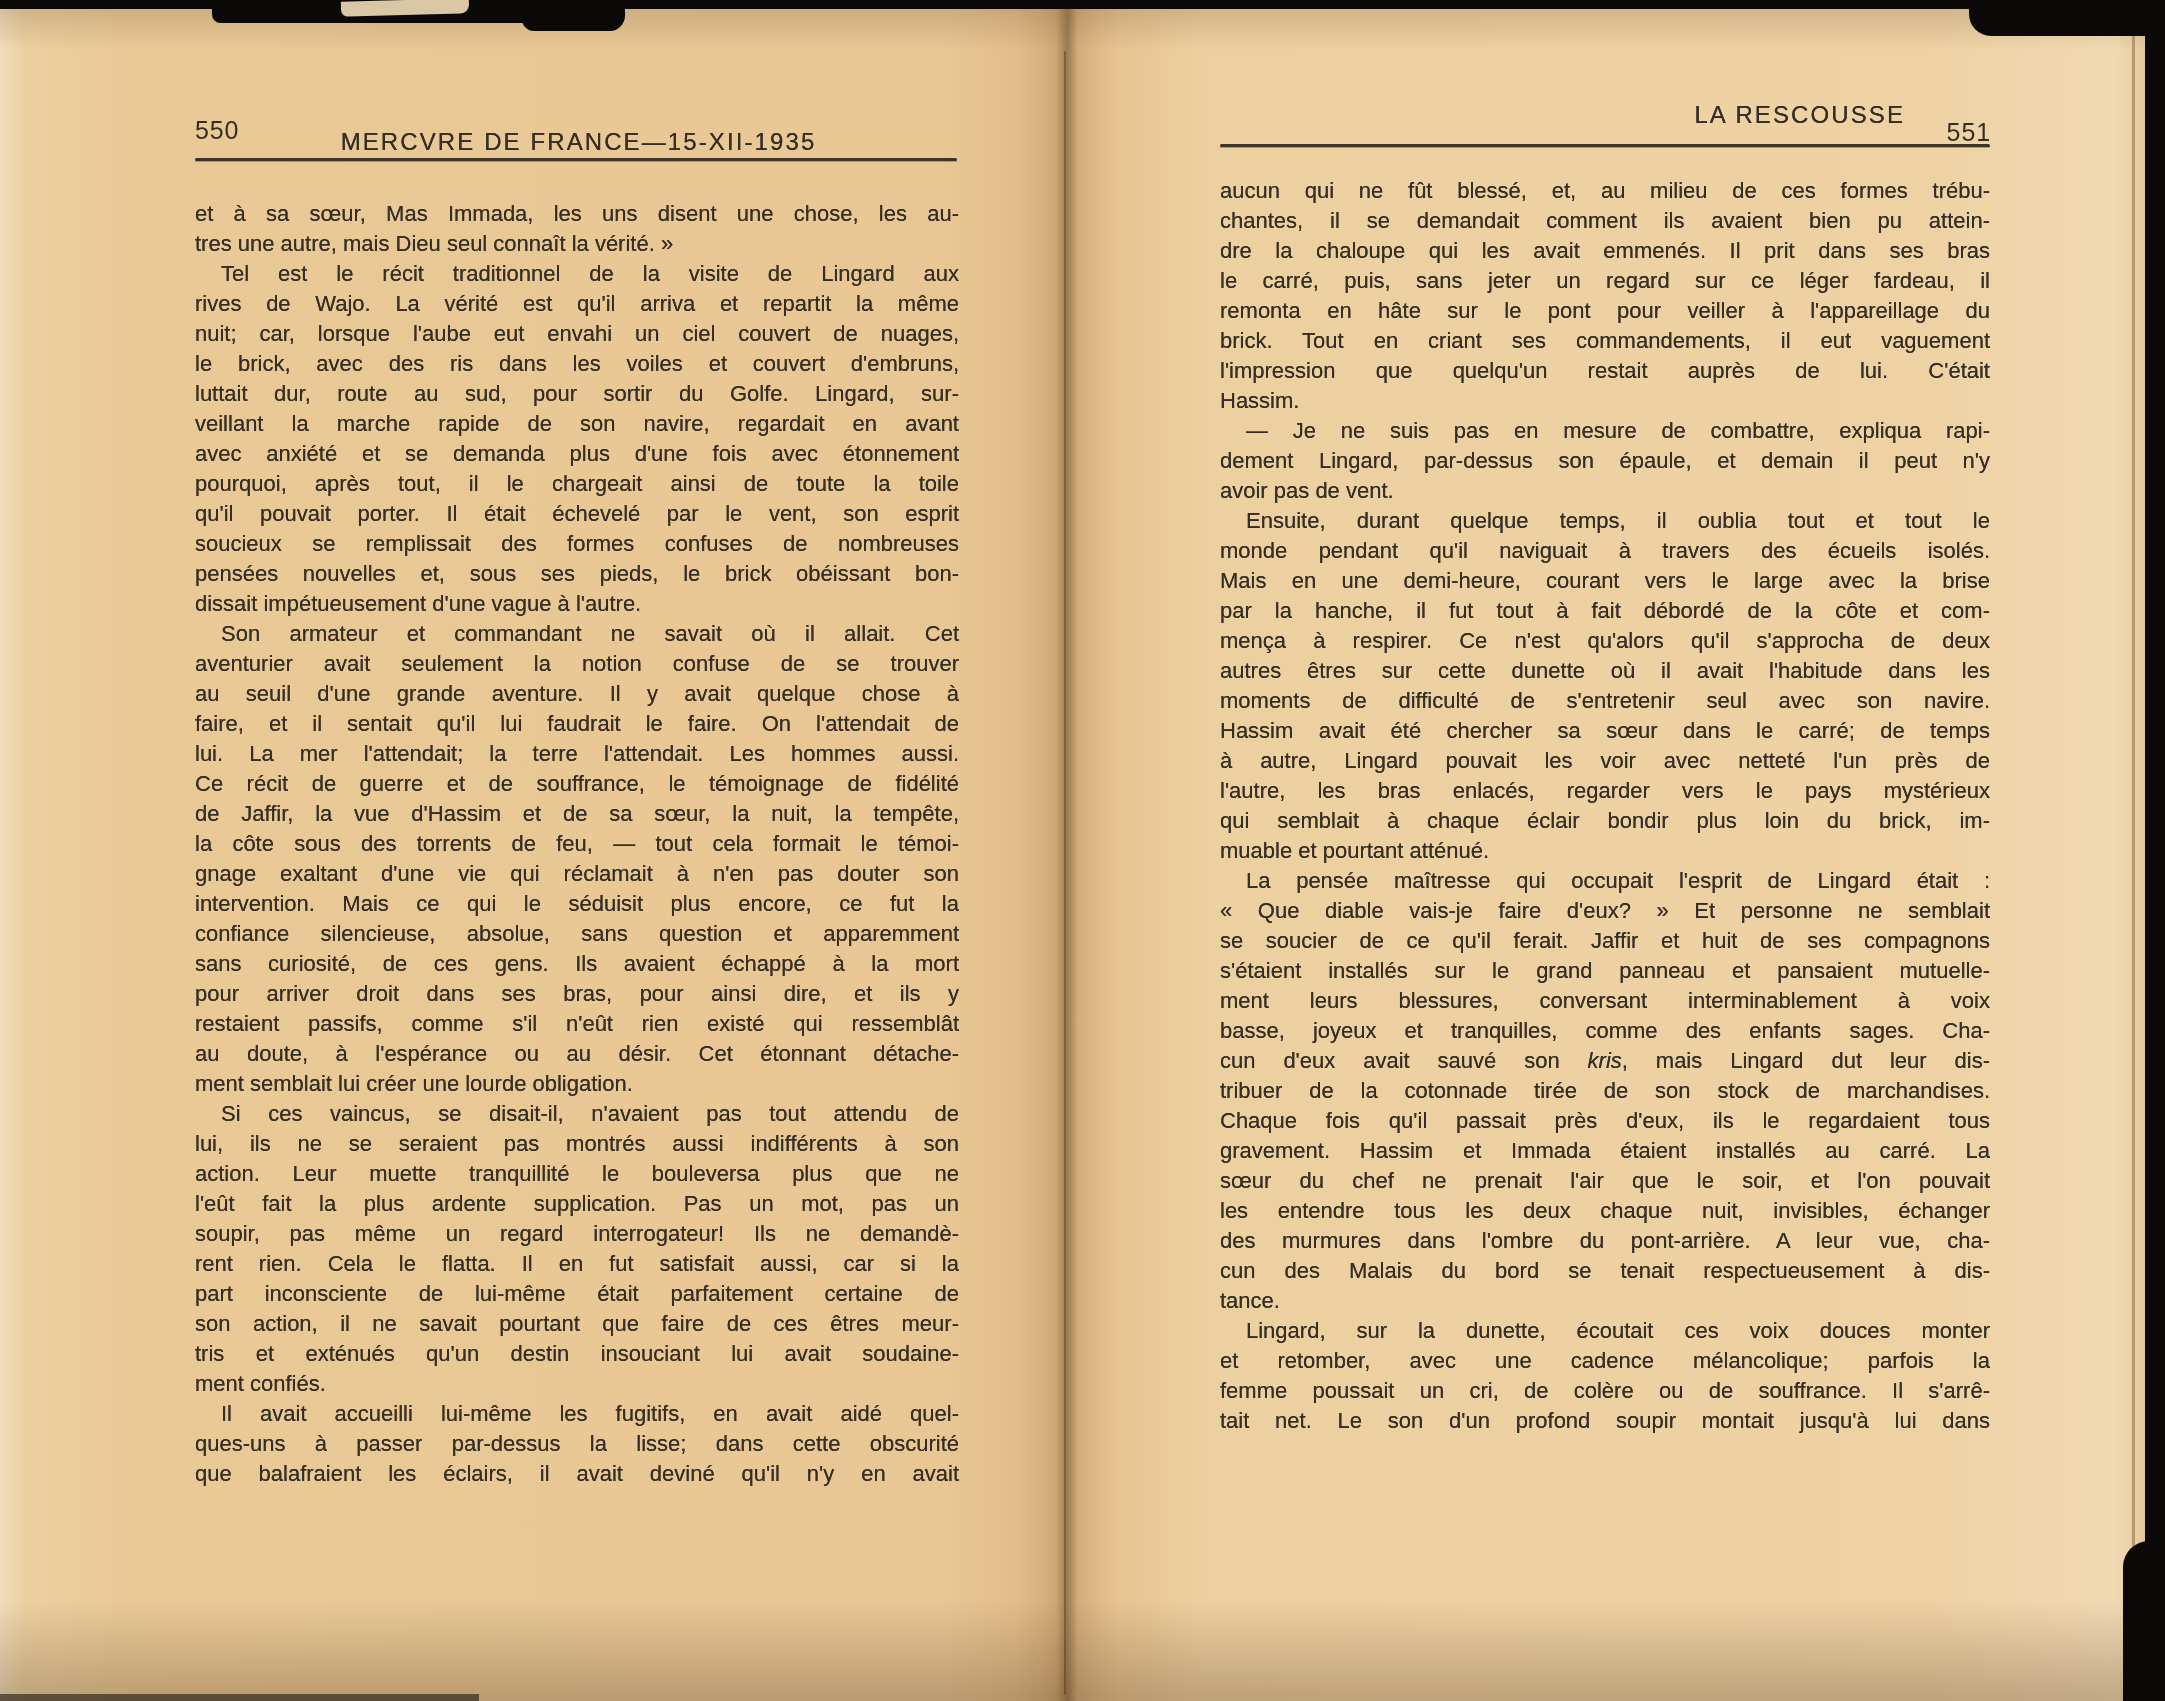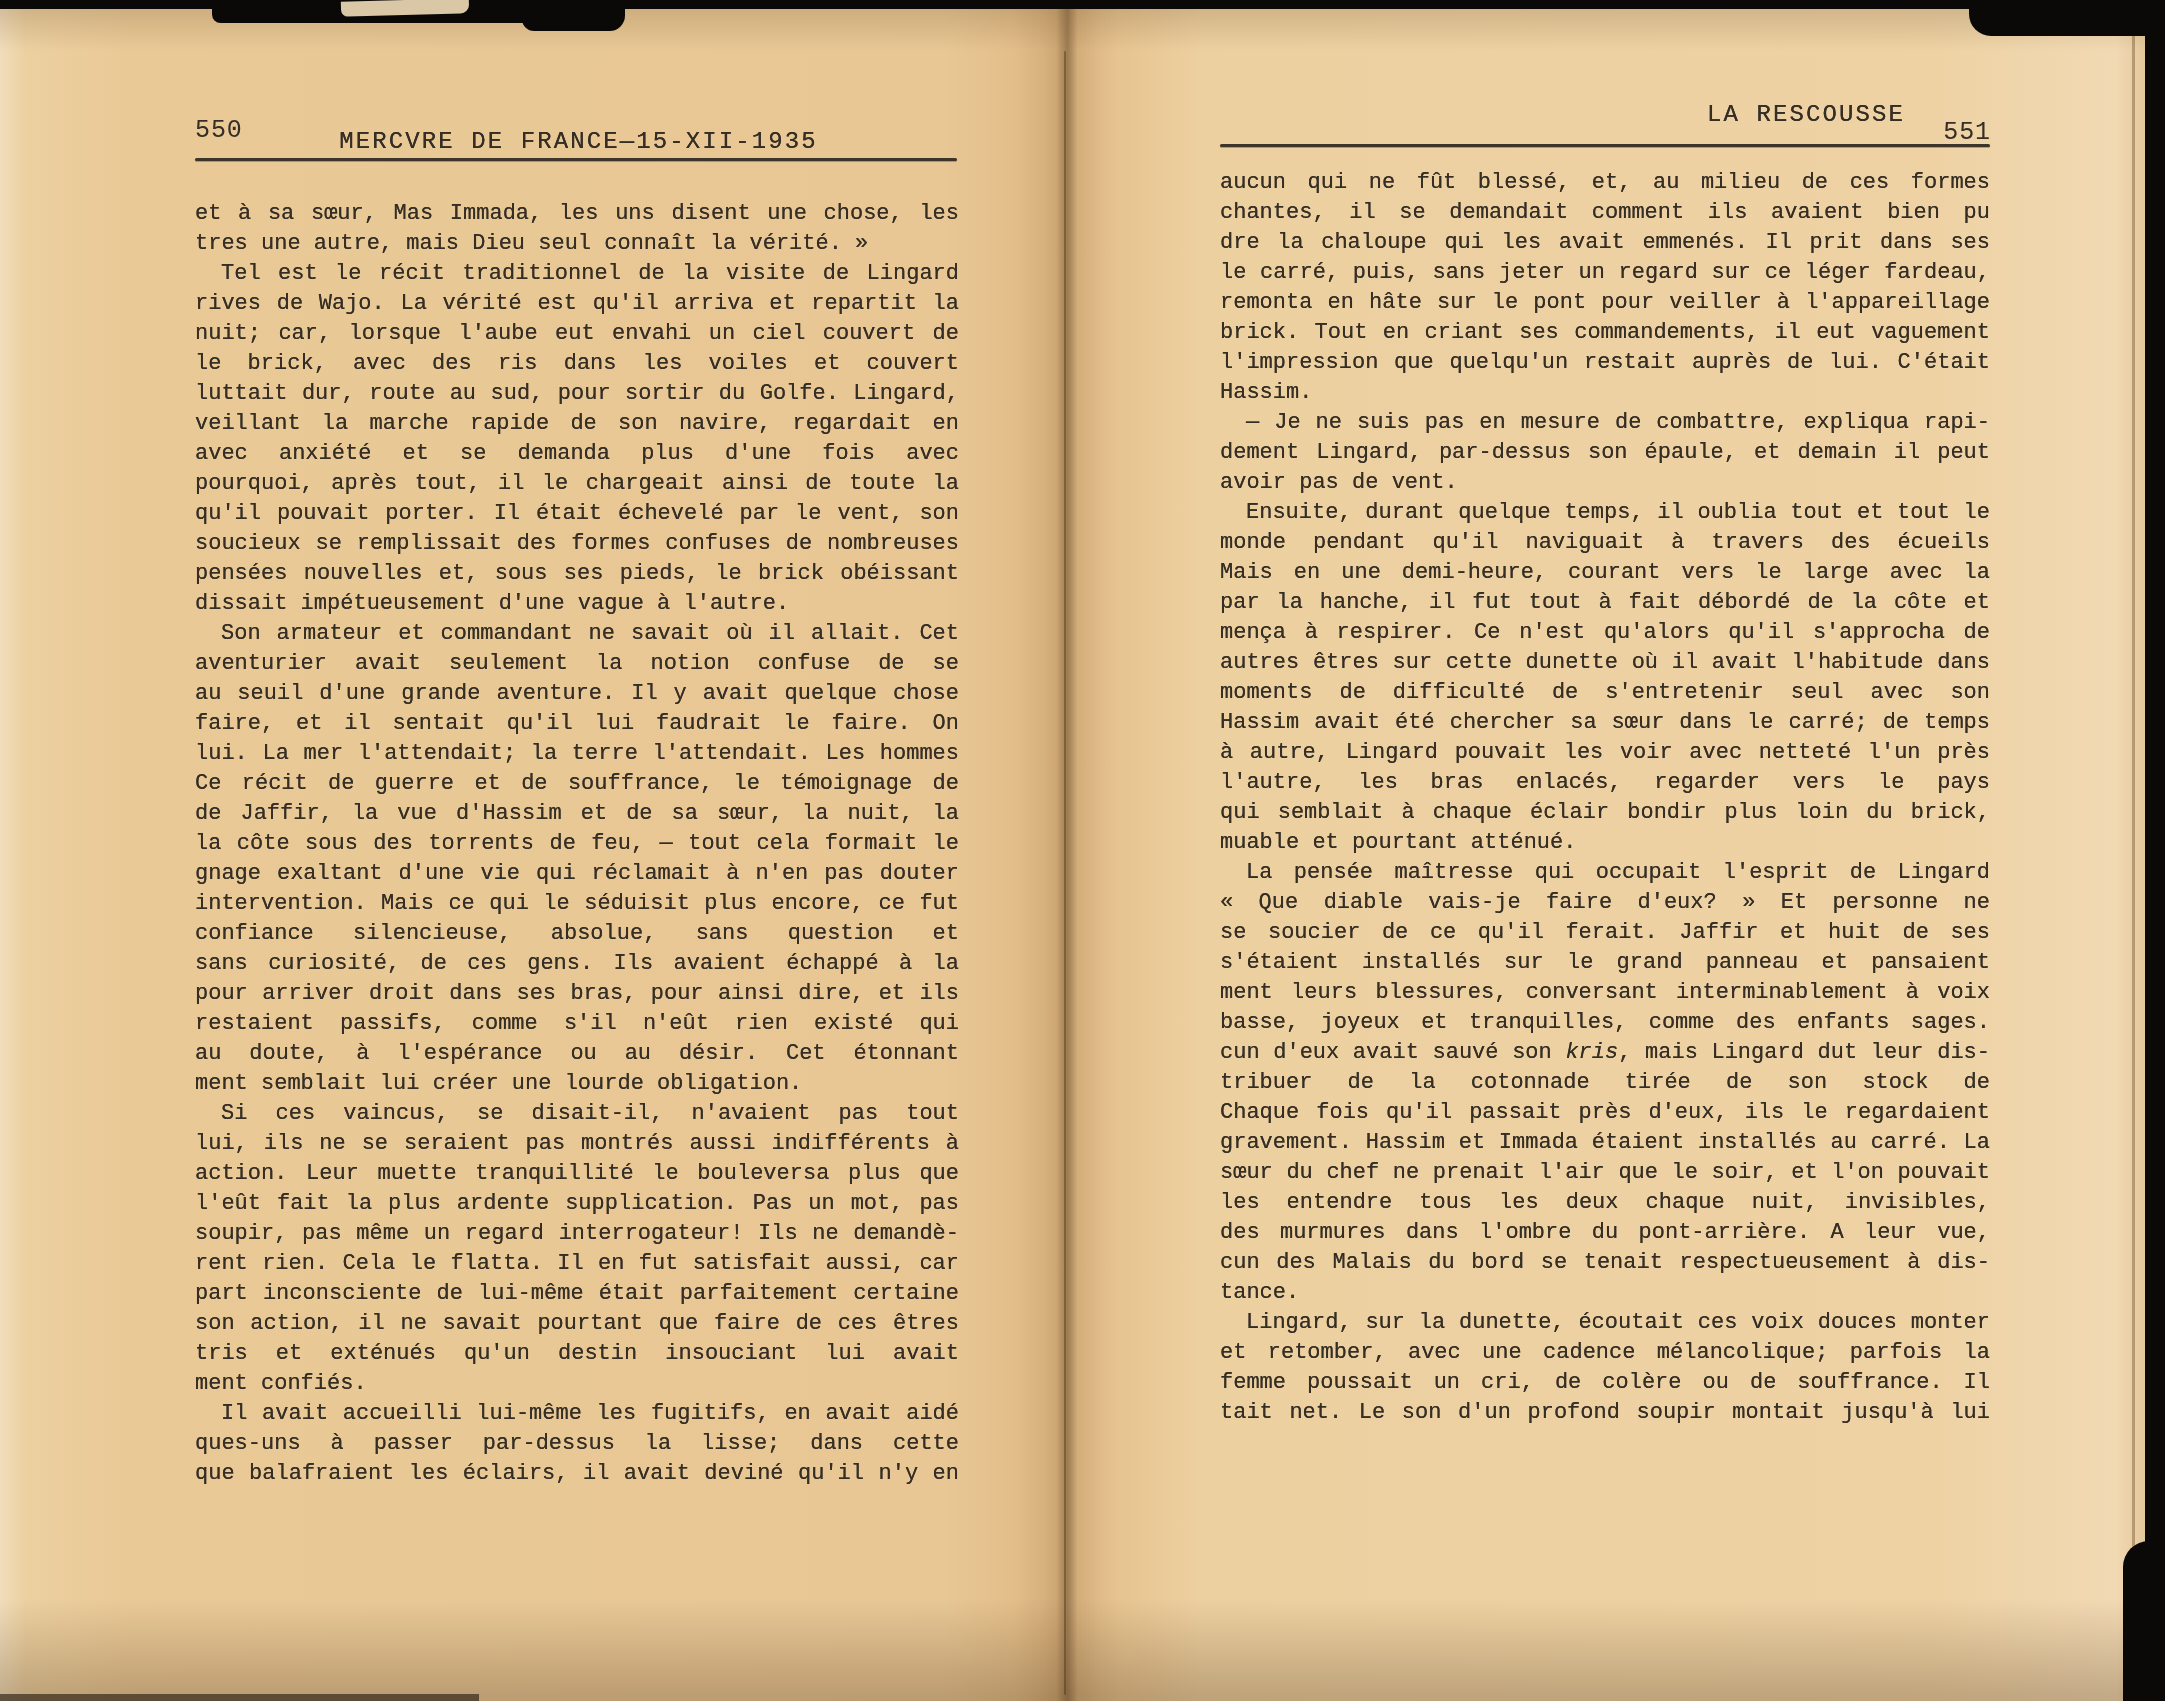--- a/index.html
+++ b/index.html
@@ -1,17 +1,17 @@
 <!DOCTYPE html>
 <html style="font-size:13.7px"><head>
 <meta charset="utf-8">
 <style>
   html,body{margin:0;padding:0;background:#090706;}
   .stage{position:relative;width:2166px;height:1701px;overflow:hidden;
-         background:#fde047;font-family:Liberation Mono, monospace;color:#352e25;}
+         background:#fde047;font-family:Liberation Sans, sans-serif;color:#352e25;}
   .paper{position:absolute;left:0;top:7.7px;width:2146px;height:1693px;
          background:linear-gradient(90deg,#f0ddbb 0%,#ecd0a0 1.2%,#e9c996 6%,#e8c795 44%,
                     #e0ba85 48.6%,#d9b07a 49.4%,#e5c18d 51.2%,#edd0a0 56%,
                     #eed2a4 90%,#f1d9b3 98.6%,#e4c79b 100%);}
   .paper-shade{position:absolute;left:0;top:7.7px;width:2146px;height:1693px;pointer-events:none;
          background:linear-gradient(180deg,rgba(96,64,32,.20) 0%,rgba(96,64,32,0) 2.5%,
                     rgba(96,64,32,0) 94%,rgba(74,47,22,.28) 99.7%);}
   .gutter{position:absolute;left:1014px;top:7.7px;width:106px;height:1693px;pointer-events:none;
          background:linear-gradient(90deg,rgba(110,80,45,0) 0%,rgba(110,80,45,.12) 40%,
                     rgba(70,48,24,.38) 49%,rgba(70,48,24,.42) 50.5%,rgba(110,80,45,.10) 60%,
@@ -99,21 +99,21 @@
       <div class="line">tris et exténués qu'un destin insouciant lui avait soudaine-</div>
       <div class="line para-end">ment confiés.</div>
       <div class="line indent">Il avait accueilli lui-même les fugitifs, en avait aidé quel-</div>
       <div class="line">ques-uns à passer par-dessus la lisse; dans cette obscurité</div>
       <div class="line">que balafraient les éclairs, il avait deviné qu'il n'y en avait</div>
     </div>
 
   <div class="runtitle" style="left:1306px;top:101px;width:599px;text-align:right;">LA RESCOUSSE</div>
   <div class="pagenum" style="left:1905px;top:118px;width:86px;text-align:right;">551</div>
   <div class="rule" style="left:1220px;top:144px;width:770px;"></div>
-  <div class="page-text" style="left:1220px;top:168px;width:770px;">
+  <div class="page-text" style="left:1220px;top:176px;width:770px;">
       <div class="line">aucun qui ne fût blessé, et, au milieu de ces formes trébu-</div>
       <div class="line">chantes, il se demandait comment ils avaient bien pu attein-</div>
       <div class="line">dre la chaloupe qui les avait emmenés. Il prit dans ses bras</div>
       <div class="line">le carré, puis, sans jeter un regard sur ce léger fardeau, il</div>
       <div class="line">remonta en hâte sur le pont pour veiller à l'appareillage du</div>
       <div class="line">brick. Tout en criant ses commandements, il eut vaguement</div>
       <div class="line">l'impression que quelqu'un restait auprès de lui. C'était</div>
       <div class="line para-end">Hassim.</div>
       <div class="line indent">— Je ne suis pas en mesure de combattre, expliqua rapi-</div>
       <div class="line">dement Lingard, par-dessus son épaule, et demain il peut n'y</div>

